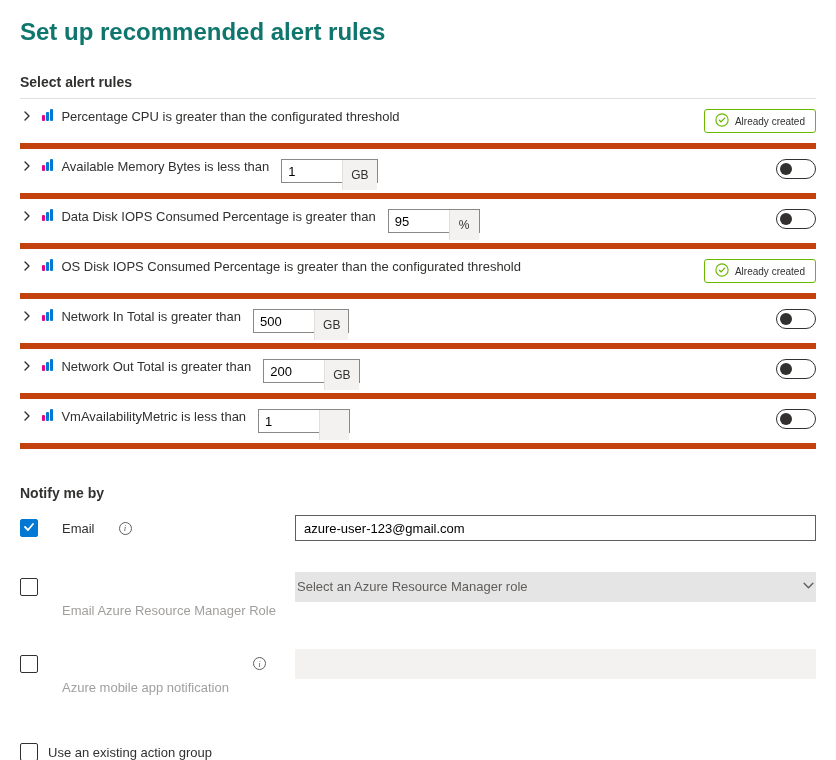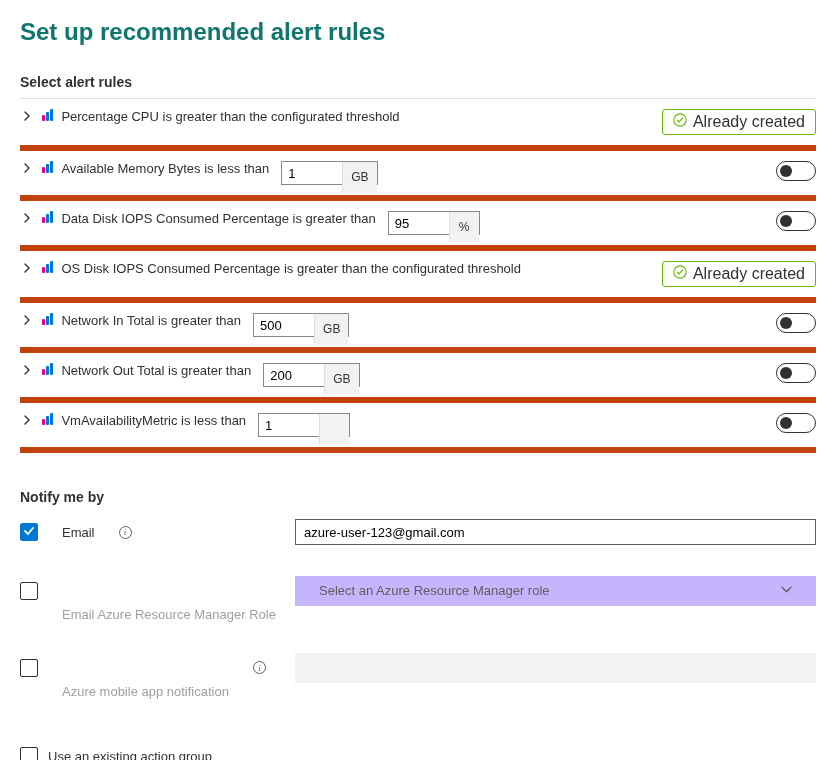--- a/index.html
+++ b/index.html
@@ -104,21 +104,21 @@
       min-width: 30px;
     }
     .spacer { flex: 1; }
     .badge-created {
       display: inline-flex;
       align-items: center;
       gap: 6px;
       border: 1px solid #6bb700;
       border-radius: 3px;
       padding: 3px 10px;
-      font-size: 16px;
+      font-size: 10px;
       color: #323130;
     }
     .badge-created svg { width: 14px; height: 14px; }
     .toggle {
       position: relative;
       width: 40px;
       height: 20px;
       border-radius: 20px;
       cursor: pointer;
       flex-shrink: 0;
@@ -189,25 +189,25 @@
       height: 26px;
       border: 1px solid #605e5c;
       padding: 12px 8px;
       font-size: 13px;
       font-family: inherit;
       outline: none;
     }
     .select-ctl {
       flex: 1;
       height: 30px;
-      background: #c4b5fd;
+      background: #e5e5e5;
       display: flex;
       align-items: center;
       justify-content: space-between;
-      padding: 0 24px;
+      padding: 0 2px;
       color: #605e5c;
       font-size: 13px;
     }
     .select-ctl svg { width: 11px; height: 11px; }
     .disabled-field {
       flex: 1;
       height: 30px;
       background: #f3f2f1;
     }
     .action-group-row {

